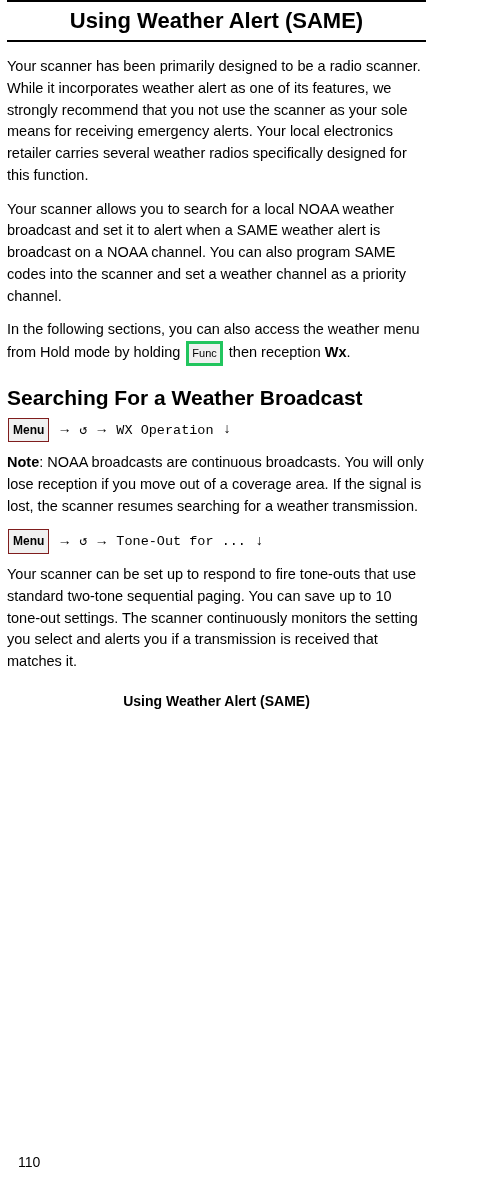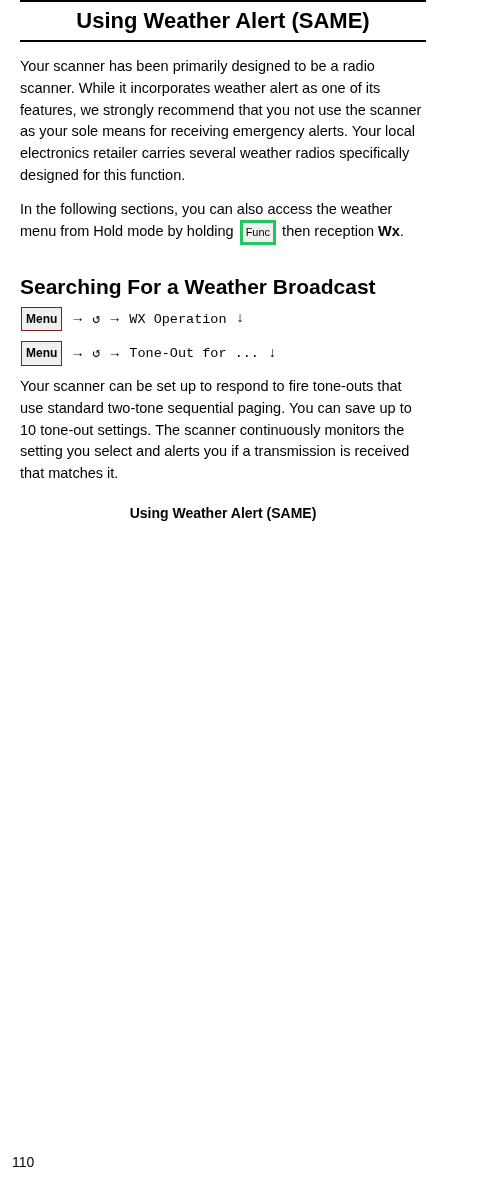--- a/index.html
+++ b/index.html
@@ -14,21 +14,21 @@
       background: #ffffff;
       font-family: Arial, sans-serif;
       font-size: 15px;
       color: #000000;
       padding: 0;
     }
 
     .page-container {
       width: 444px;
       min-height: 1180px;
-      padding: 0 18px 30px 20px;
+      padding: 0 18px 30px 7px;
       position: relative;
     }
 
     .page-title {
       text-align: center;
       font-size: 22px;
       font-weight: bold;
       border-top: 2px solid #000;
       border-bottom: 2px solid #000;
       padding: 6px 0;
@@ -37,21 +37,21 @@
 
     .body-text {
       font-size: 14.5px;
       line-height: 1.5;
       margin-bottom: 12px;
     }
 
     .section-heading {
       font-size: 21px;
       font-weight: bold;
-      margin-top: 30px;
+      margin-top: 20px;
       margin-bottom: 8px;
     }
 
     .menu-line {
       font-family: 'Courier New', Courier, monospace;
       font-size: 13.5px;
       line-height: 1.7;
       margin-bottom: 0;
     }
 
@@ -87,21 +87,21 @@
       text-align: center;
       font-size: 14px;
       font-weight: bold;
       margin-top: 20px;
     }
 
     .page-number {
       font-size: 14px;
       position: absolute;
       bottom: 10px;
-      left: 12px;
+      left: 18px;
     }
 
     .menu-block {
       margin-bottom: 10px;
     }
 
     .inline-bold {
       font-weight: bold;
     }
 
@@ -118,39 +118,43 @@
   </style>
 </head>
 <body>
 
 <div class="page-container">
 
   <div class="page-title">Using Weather Alert (SAME)</div>
 
   <p class="body-text">Your scanner has been primarily designed to be a radio scanner. While it incorporates weather alert as one of its features, we strongly recommend that you not use the scanner as your sole means for receiving emergency alerts. Your local electronics retailer carries several weather radios specifically designed for this function.</p>
 
+  <p class="body-text">Your scanner allows you to search for a local NOAA weather broadcast and set it to alert when a SAME weather alert is broadcast on a NOAA channel. You can also program SAME codes into the scanner and set a weather channel as a priority channel.</p>
 
   <p class="body-text">
     <span>In the following sections, you can also access the weather menu from Hold mode by holding </span><span class="func-key">Func</span><span> then reception </span><span class="inline-bold">Wx</span><span>.</span>
   </p>
 
   <div class="section-heading">Searching For a Weather Broadcast</div>
 
   <div class="menu-block">
     <div class="menu-line">
       <span class="key-box">Menu</span>
       <span class="arrow"> → </span>
       <span>↺</span>
       <span class="arrow"> → </span>
       <span>WX Operation</span>
       <span class="down-arrow"> ↓</span>
     </div>
   </div>
 
 
+  <p class="body-text">
+    <span class="bold-note">Note</span><span>:</span><span> NOAA broadcasts are continuous broadcasts. You will only lose reception if you move out of a coverage area. If the signal is lost, the scanner resumes searching for a weather transmission.</span>
+  </p>
 
 
   <div class="menu-block">
     <div class="menu-line">
       <span class="key-box">Menu</span>
       <span class="arrow"> → </span>
       <span>↺</span>
       <span class="arrow"> → </span>
       <span>Tone-Out for ...</span>
       <span class="down-arrow"> ↓</span>

